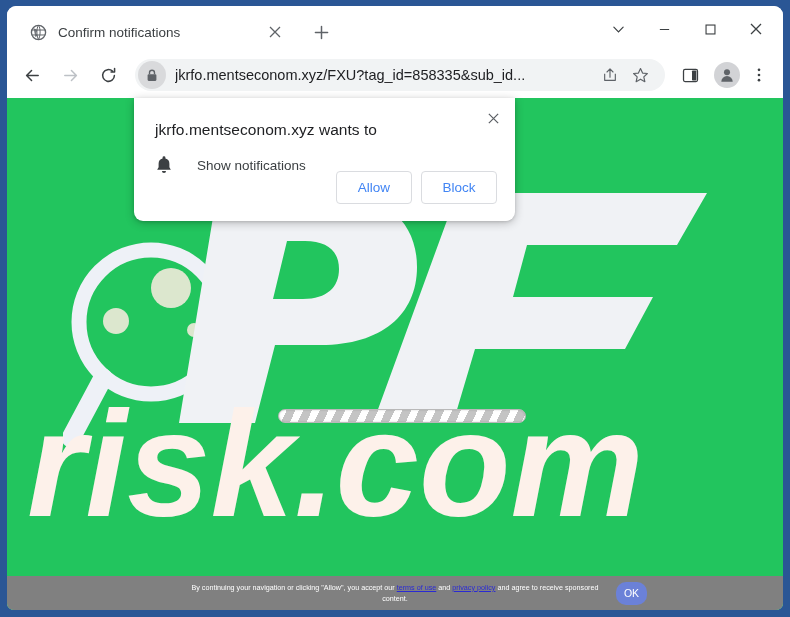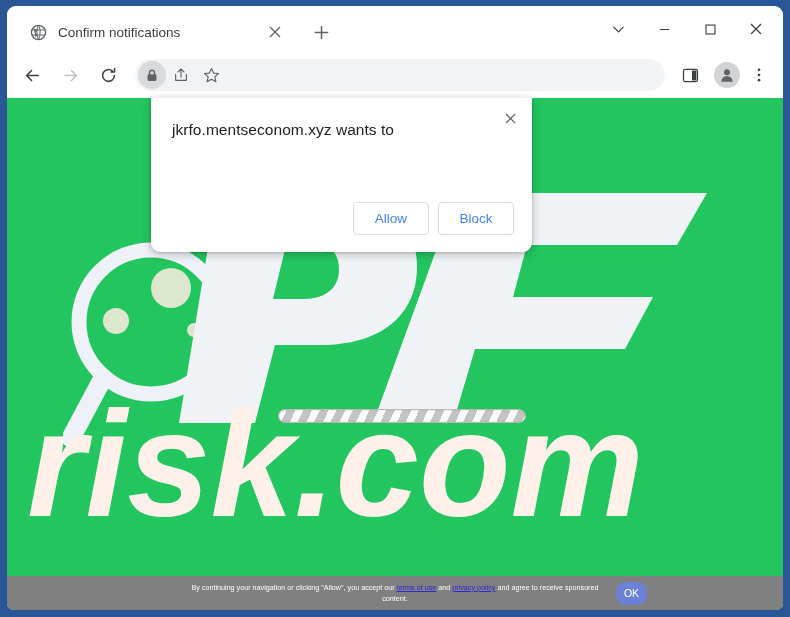--- a/index.html
+++ b/index.html
@@ -225,26 +225,25 @@
     font-size: 10.5px;
     display: flex; align-items: center; justify-content: center;
     border: none;
     border-radius: 10px;
     font-family: "Liberation Sans", sans-serif;
   }
   
   #permission-dialog {
     position: absolute;
     left: 127px; top: 0px;
-    width: 381px; height: 154px;
+    width: 381px; height: 123px;
     background: #ffffff;
     border-radius: 0 0 9px 9px;
     box-shadow: 0 2px 10px rgba(0,0,0,.24), 0 1px 3px rgba(0,0,0,.12);
     z-index: 40;
-    margin-left: 17px;
   }
   #dialog-close-button {
     position: absolute;
     right: 10px; top: 8px;
     width: 24px; height: 24px;
     display: flex; align-items: center; justify-content: center;
     border-radius: 50%;
   }
   #dialog-title {
     position: absolute;
@@ -357,20 +356,21 @@
         </svg>
       </div>
 
       <div id="omnibox">
         <span id="site-info-button">
           <svg width="12" height="13" viewBox="0 0 12 13">
             <rect x="1.6" y="5.3" width="8.8" height="6.6" rx="1.1" fill="#5f6368"></rect>
             <path d="M3.5 5.3 V3.7 a2.5 2.5 0 0 1 5 0 V5.3" stroke="#5f6368" stroke-width="1.4" fill="none"></path>
           </svg>
         </span>
+        <span id="url-text" title="jkrfo.mentseconom.xyz/FXU?tag_id=858335&amp;sub_id...">jkrfo.mentseconom.xyz/FXU?tag_id=858335&amp;sub_id...</span>
         <span id="share-button">
           <svg width="16" height="16" viewBox="0 0 18 18">
             <path d="M3 7.5 V15 H15 V7.5" stroke="#5f6368" stroke-width="1.3" fill="none" stroke-linejoin="round"></path>
             <path d="M9 11.5 V2.5 M5.6 5.6 L9 2.2 L12.4 5.6" stroke="#5f6368" stroke-width="1.3" fill="none" stroke-linecap="round" stroke-linejoin="round"></path>
           </svg>
         </span>
         <span id="bookmark-button">
           <svg width="17" height="17" viewBox="0 0 18 18">
             <path d="M9 1.6 L11.2 6.4 L16.3 6.9 L12.5 10.4 L13.6 15.6 L9 12.9 L4.4 15.6 L5.5 10.4 L1.7 6.9 L6.8 6.4 Z" stroke="#5f6368" stroke-width="1.25" fill="none" stroke-linejoin="round"></path>
           </svg>
@@ -433,20 +433,27 @@
       </div>
     </div>
 
     <div id="permission-dialog" style="top:92px">
       <div id="dialog-close-button">
         <svg width="13" height="13" viewBox="0 0 14 14">
           <path d="M2 2 L12 12 M12 2 L2 12" stroke="#5f6368" stroke-width="1.35" fill="none"></path>
         </svg>
       </div>
       <div id="dialog-title">jkrfo.mentseconom.xyz wants to</div>
+      <div id="dialog-permission-row">
+        <svg id="bell-icon" viewBox="0 0 20 22">
+          <path d="M10 1.4 a1.6 1.6 0 0 1 1.6 1.6 v.7 a6 6 0 0 1 4.4 5.8 v4 l1.6 2.7 H2.4 L4 13.5 v-4 a6 6 0 0 1 4.4-5.8 V3 A1.6 1.6 0 0 1 10 1.4 Z" fill="#3c4043"></path>
+          <path d="M7.7 17.6 h4.6 a2.3 2.3 0 0 1 -4.6 0 Z" fill="#3c4043"></path>
+        </svg>
+        <span id="dialog-permission-label">Show notifications</span>
+      </div>
       <div id="dialog-actions">
         <button class="dialog-btn">Allow</button>
         <button class="dialog-btn">Block</button>
       </div>
     </div>
 
   </div>
 </div>
 
 </body></html>

